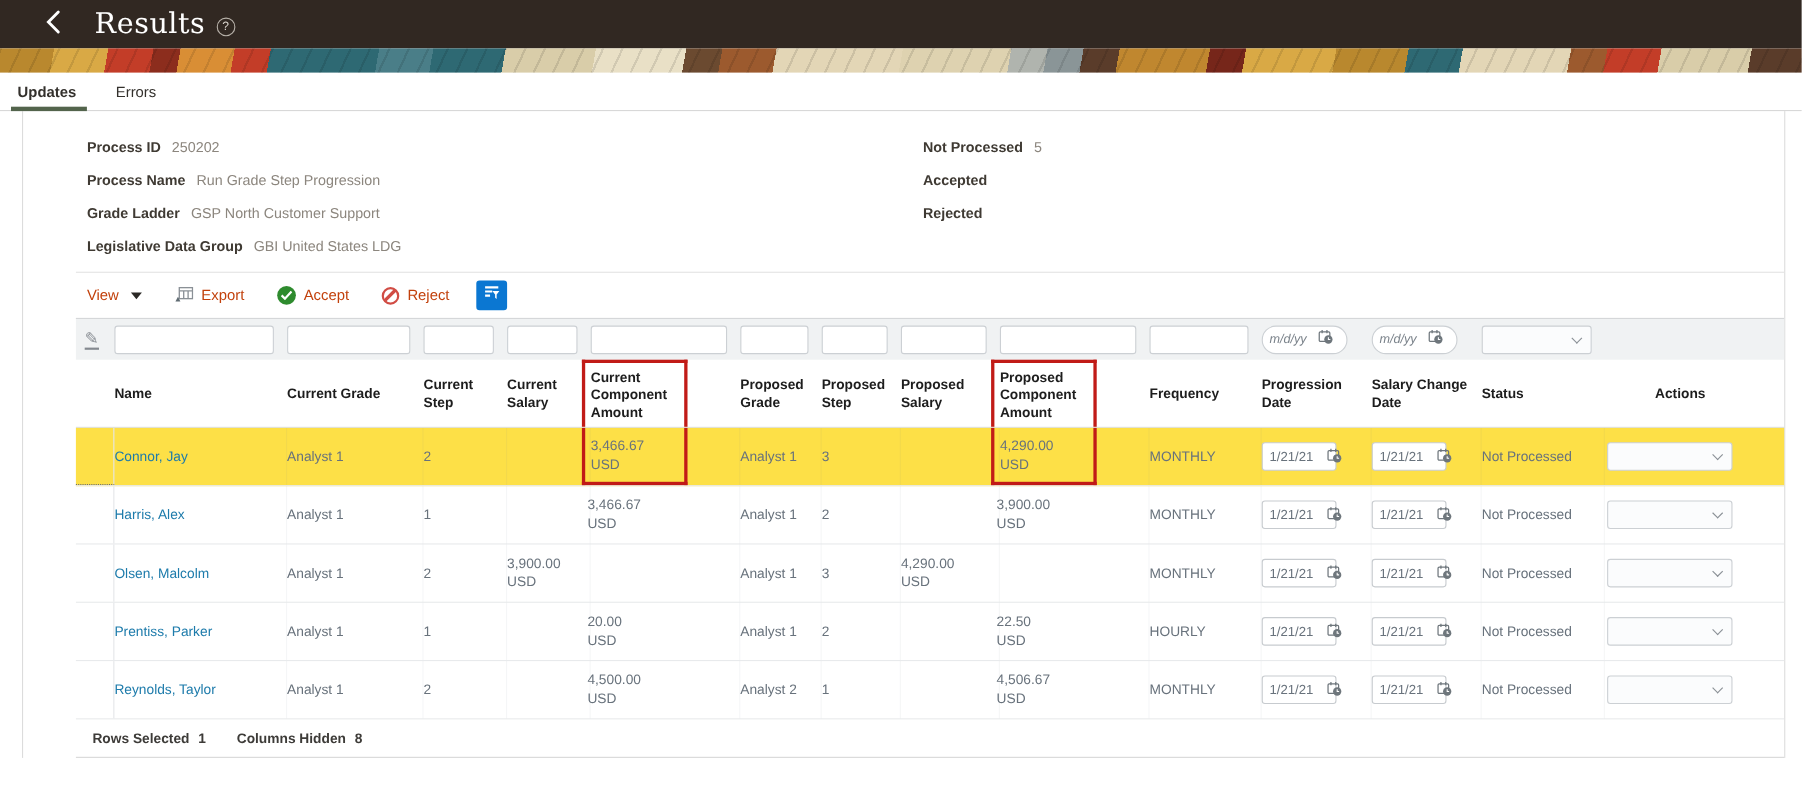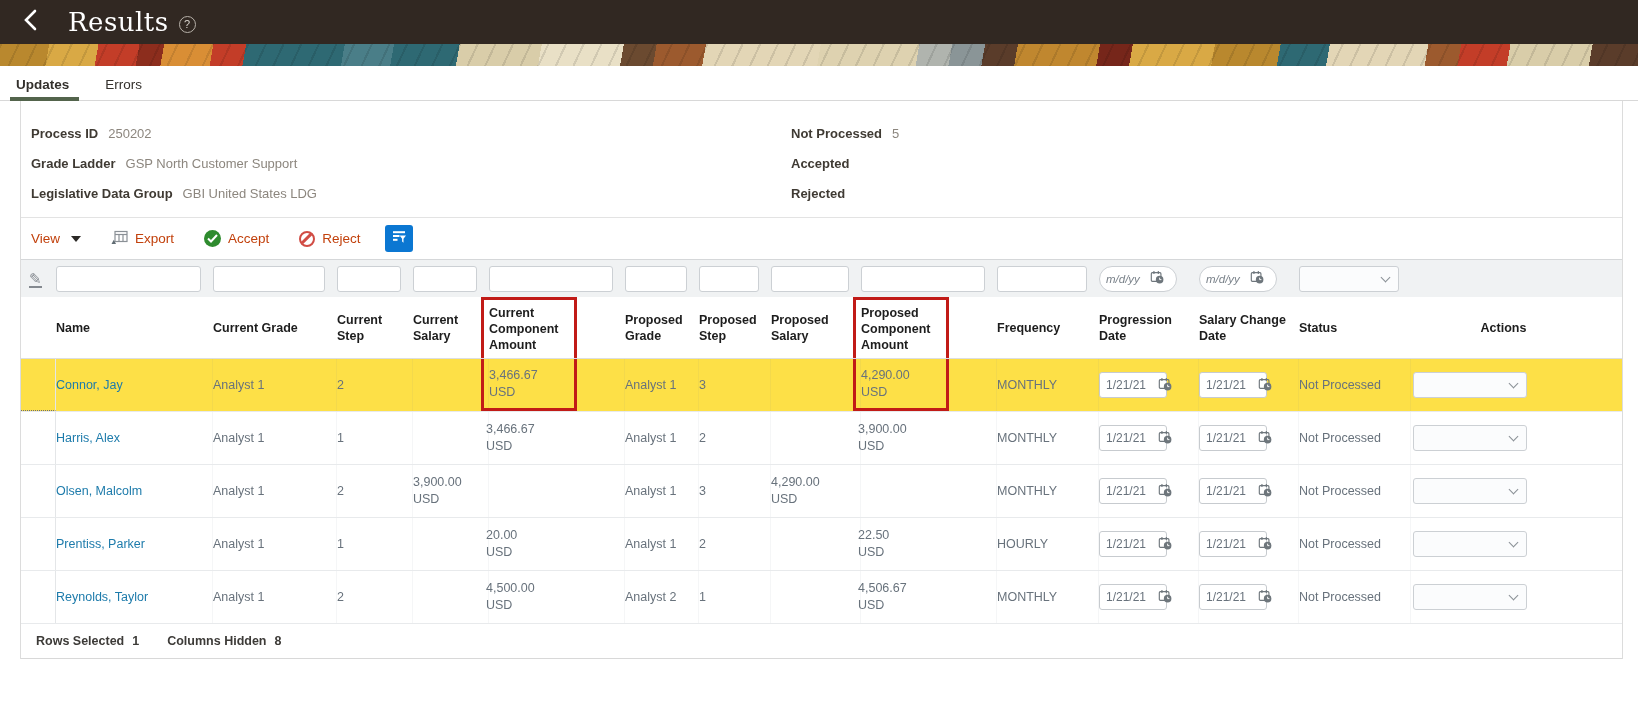--- a/index.html
+++ b/index.html
@@ -1,20 +1,20 @@
 <!DOCTYPE html>
 <html><head>
 <meta charset="utf-8">
 <style>
   * { box-sizing: border-box; margin: 0; padding: 0; }
   html,body { width:1638px; height:727px; overflow:hidden; background:#fff;
     font-family:"Liberation Sans", sans-serif; }
 
   
-  .appbar { height:44px; background:#312822; display:flex; align-items:center; padding:0 14px; }
+  .appbar { height:44px; background:#312822; display:flex; align-items:center; padding:0 32px; }
   .back-btn { width:34px; height:34px; display:flex; align-items:center; justify-content:center; cursor:pointer; }
   .app-title { color:#fff; font-family:"DejaVu Serif", serif; font-size:26px; font-weight:400; margin-left:20px; letter-spacing:0.5px; }
   .help-circle { width:17px; height:17px; border:1px solid #b7b1a9; border-radius:50%; color:#d8d3cc;
     font-size:11px; line-height:15px; text-align:center; margin-left:10px; margin-top:4px; }
 
   
   .banner {
     height:22px;
     background:
       repeating-linear-gradient(115deg, rgba(0,0,0,0.10) 0 2px, rgba(255,255,255,0) 2px 16px),
@@ -22,27 +22,27 @@
         #b9882e 0 3%, #d9a945 3% 6%, #c33d28 6% 8.5%, #8c2d1d 8.5% 10%,
         #d98e35 10% 13%, #c33d28 13% 15%, #2e6973 15% 21%, #4a7e88 21% 24%,
         #2e6973 24% 28%, #d9cda9 28% 33%, #e9e0c6 33% 38%, #6b4a30 38% 40%,
         #9c5a2e 40% 43%, #e3d6b6 43% 50%, #ded2b0 50% 56%, #b0b4ae 56% 58%,
         #8a9597 58% 60%, #5a3c2a 60% 62%, #c0872f 62% 67%, #76261a 67% 69%,
         #d9a945 69% 74%, #b9882e 74% 78%, #2e6973 78% 81%, #e3d6b6 81% 87%,
         #9c5a2e 87% 89%, #c33d28 89% 92%, #d9cda9 92% 97%, #5a3c2a 97% 100%);
   }
 
   
-  .tabbar { display:flex; gap:32px; padding:0 14px; margin-top:6px; border-bottom:1px solid #d8d8d8; height:29px;align-items:center; }
+  .tabbar { display:flex; gap:32px; padding:0 14px; margin-top:6px; border-bottom:1px solid #d8d8d8; height:29px; }
   .tab { font-size:13.5px; color:#33302c; padding:4px 2px 8px; cursor:pointer; position:relative; }
   .tab.active { font-weight:bold; }
   .tab.active::after { content:""; position:absolute; left:-4px; right:-8px; bottom:-1px; height:4px; background:#53644c; }
 
   
-  .panel { margin:0 15px 0 20px; border-left:1px solid #dcdcdc; border-right:1px solid #dcdcdc; }
+  .panel { margin:0 15px 0 20px; border-left:1px solid #dcdcdc; border-right:1px solid #dcdcdc;padding-left:48px; }
 
   
   .info-section { display:flex; padding:24px 0 14px 10px; }
   .info-col { display:flex; flex-direction:column; gap:12px; }
   .info-col.left { width:760px; }
   .info-row { display:flex; align-items:baseline; line-height:18px; }
   .info-label { font-size:13px; font-weight:600; color:#3f3a33; }
   .info-value { font-size:13px; color:#8c867e; margin-left:10px; }
 
   
@@ -121,20 +121,24 @@
 
 <div class="panel">
 
   <div class="info-section">
     <div class="info-col left">
       <div class="info-row">
           <span class="info-label">Process ID</span>
           <span class="info-value">250202</span>
         </div>
       <div class="info-row">
+          <span class="info-label">Process Name</span>
+          <span class="info-value">Run Grade Step Progression</span>
+        </div>
+      <div class="info-row">
           <span class="info-label">Grade Ladder</span>
           <span class="info-value">GSP North Customer Support</span>
         </div>
       <div class="info-row">
           <span class="info-label">Legislative Data Group</span>
           <span class="info-value">GBI United States LDG</span>
         </div>
     </div>
     <div class="info-col">
       <div class="info-row">

